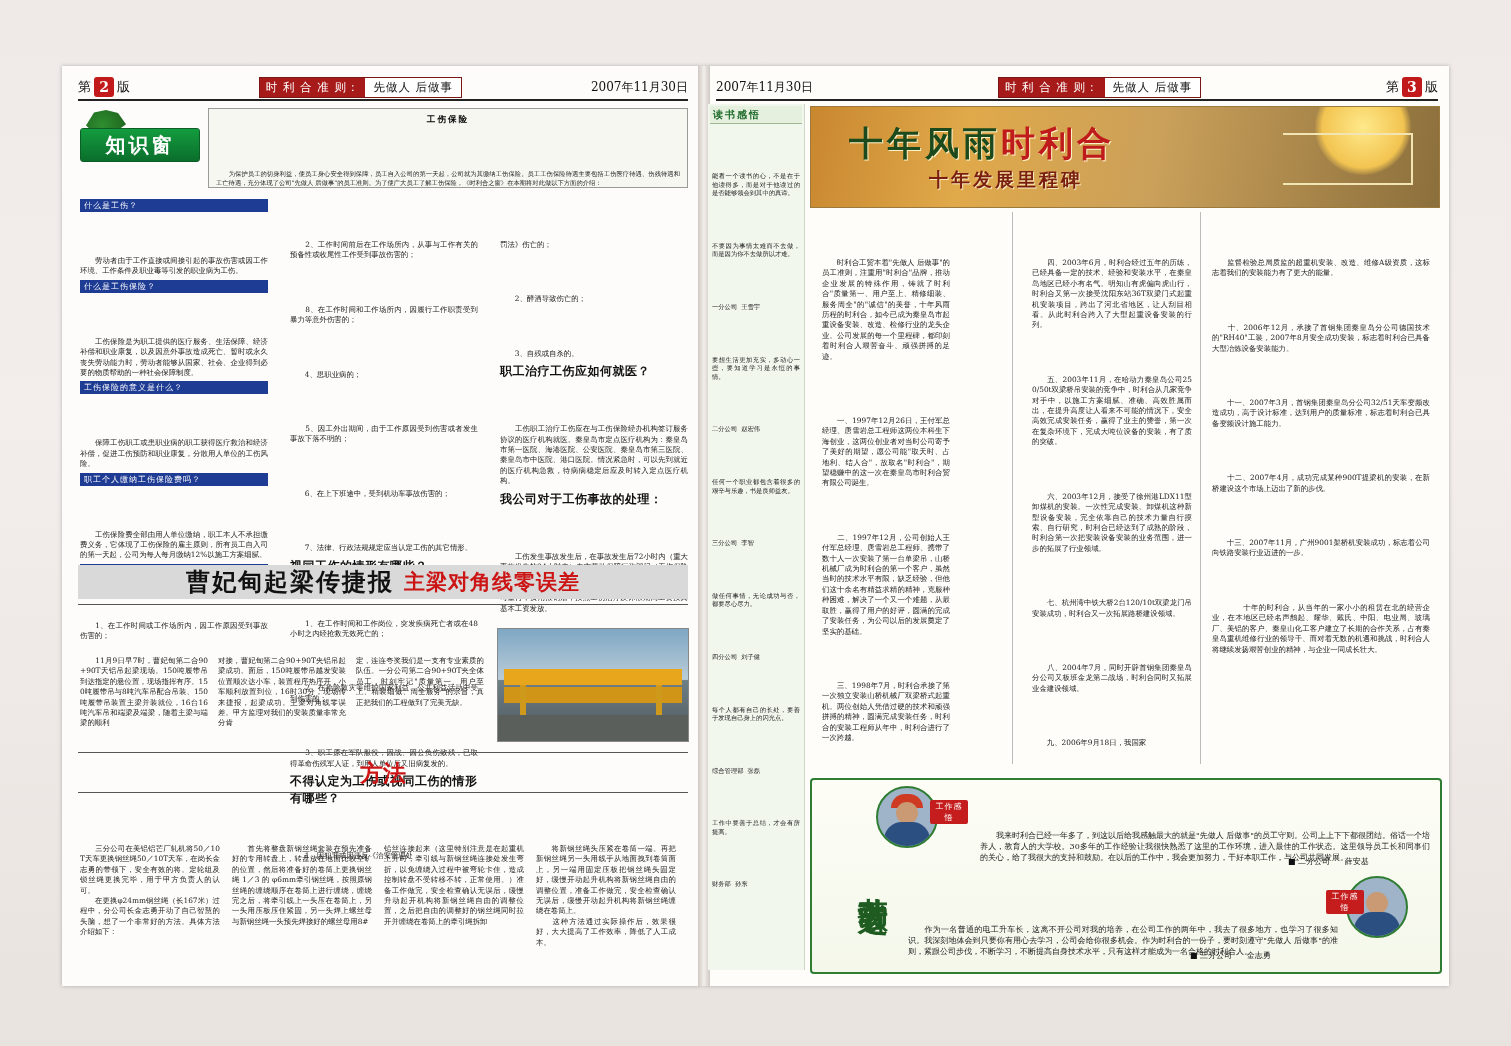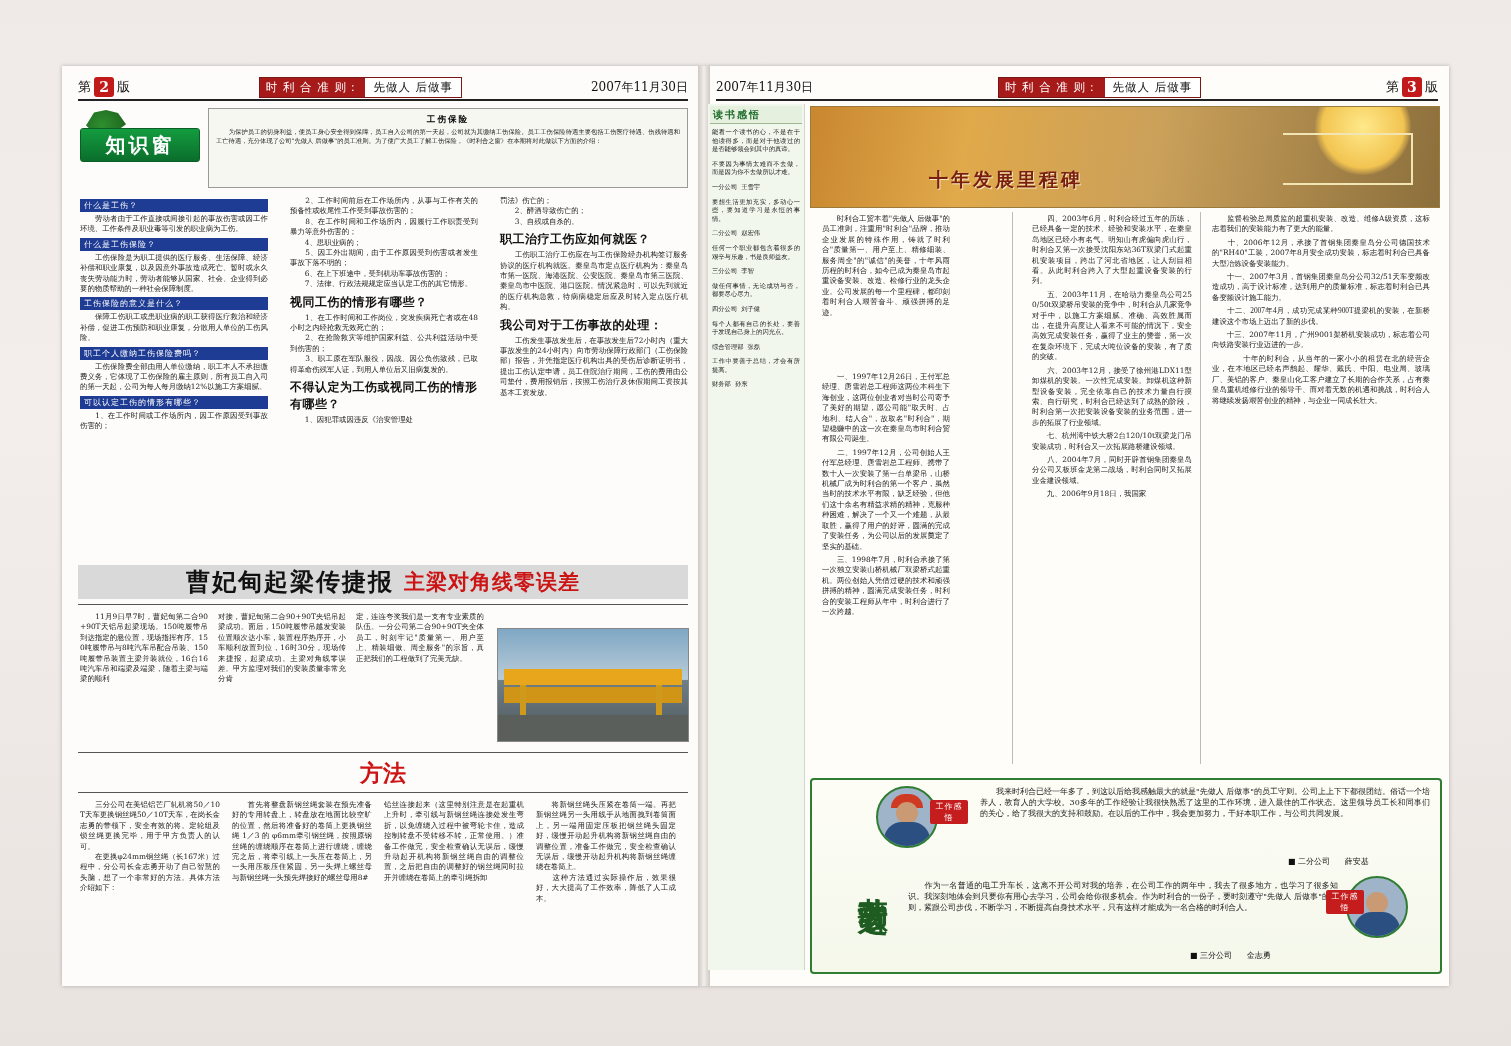--- a/index.html
+++ b/index.html
@@ -46,20 +46,21 @@
   #rule-left{left:78px;top:99px;width:610px;}
   #rule-right{left:716px;top:99px;width:722px;}
 
   
   .coltext{
     font-family:"DejaVu Serif",serif;
     font-size:7.4px;line-height:10.4px;color:#1a1a1a;
     text-align:justify;
     white-space:pre-wrap;
     word-break:break-all;
+    margin-top:44px;
   }
   .tiny{font-size:6.3px;line-height:8.6px;}
   
   #knowledge-logo{
     position:absolute;left:80px;top:110px;width:120px;height:52px;
   }
   #knowledge-logo .leaf{
     position:absolute;left:6px;top:0;width:40px;height:26px;
     background:radial-gradient(circle at 40% 60%,#2f8f2f,#1d5f1d);
     clip-path:polygon(0% 60%,20% 10%,50% 0%,80% 12%,100% 55%,60% 100%,25% 95%);
@@ -294,20 +295,23 @@
       <div class="coltext tiny" style="margin-bottom: 6px;">做任何事情，无论成功与否，都要尽心尽力。</div>
       <div class="coltext tiny" style="margin-bottom: 6px;">四分公司  刘子健</div>
       <div class="coltext tiny" style="margin-bottom: 6px;">每个人都有自己的长处，要善于发现自己身上的闪光点。</div>
       <div class="coltext tiny" style="margin-bottom: 6px;">综合管理部  张磊</div>
       <div class="coltext tiny" style="margin-bottom: 6px;">工作中要善于总结，才会有所提高。</div>
       <div class="coltext tiny" style="margin-bottom: 6px;">财务部  孙东</div>
     </div>
 
   <div id="banner">
     <div class="sun"></div>
+    <div class="title1">
+      <span>十年风雨</span><span class="red">时利合</span>
+    </div>
     <div class="title2">十年发展里程碑</div>
     <div class="bracket"></div>
   </div>
 
   <div class="colbox coltext" style="left:822px;top:214px;width:128px;height:150px;">　　时利合工贸本着"先做人 后做事"的员工准则，注重用"时利合"品牌，推动企业发展的特殊作用，铸就了时利合"质量第一、用户至上、精修细装、服务周全"的"诚信"的美誉，十年风雨历程的时利合，如今已成为秦皇岛市起重设备安装、改造、检修行业的龙头企业。公司发展的每一个里程碑，都印刻着时利合人艰苦奋斗、顽强拼搏的足迹。</div>
 
   <div class="colbox" id="ms-col-a" style="left:822px;top:372px;width:128px;height:390px;">
       <div class="coltext" style="margin-bottom: 3px;">　　一、1997年12月26日，王付军总经理、唐雪岩总工程师这两位本科生下海创业，这两位创业者对当时公司寄予了美好的期望，愿公司能"取天时、占地利、结人合"，故取名"时利合"，期望稳赚中的这一次在秦皇岛市时利合贸有限公司诞生。</div>
       <div class="coltext" style="margin-bottom: 3px;">　　二、1997年12月，公司创始人王付军总经理、唐雪岩总工程师、携带了数十人一次安装了第一台单梁吊，山桥机械厂成为时利合的第一个客户，虽然当时的技术水平有限，缺乏经验，但他们这十余名有精益求精的精神，克服种种困难，解决了一个又一个难题，从最取胜，赢得了用户的好评，圆满的完成了安装任务，为公司以后的发展奠定了坚实的基础。</div>
       <div class="coltext" style="margin-bottom: 3px;">　　三、1998年7月，时利合承接了第一次独立安装山桥机械厂双梁桥式起重机。两位创始人凭借过硬的技术和顽强拼搏的精神，圆满完成安装任务，时利合的安装工程师从年中，时利合进行了一次跨越。</div>
@@ -317,21 +321,21 @@
       <div class="coltext" style="margin-bottom: 3px;">　　五、2003年11月，在哈动力秦皇岛公司250/50t双梁桥吊安装的竞争中，时利合从几家竞争对手中，以施工方案细腻、准确、高效胜属而出，在提升高度让人看来不可能的情况下，安全高效完成安装任务，赢得了业主的赞誉，第一次在复杂环境下，完成大吨位设备的安装，有了质的突破。</div>
       <div class="coltext" style="margin-bottom: 3px;">　　六、2003年12月，接受了徐州港LDX11型卸煤机的安装。一次性完成安装。卸煤机这种新型设备安装，完全依靠自己的技术力量自行摸索、自行研究，时利合已经达到了成熟的阶段，时利合第一次把安装设备安装的业务范围，进一步的拓展了行业领域。</div>
       <div class="coltext" style="margin-bottom: 3px;">　　七、杭州湾中铁大桥2台120/10t双梁龙门吊安装成功，时利合又一次拓展路桥建设领域。</div>
       <div class="coltext" style="margin-bottom: 3px;">　　八、2004年7月，同时开辟首钢集团秦皇岛分公司又板班金龙第二战场，时利合同时又拓展业金建设领域。</div>
       <div class="coltext" style="margin-bottom: 3px;">　　九、2006年9月18日，我国家</div>
     </div>
   <div class="colbox" id="ms-col-c" style="left:1212px;top:214px;width:218px;height:548px;">
       <div class="coltext" style="margin-bottom: 3px;">　　监督检验总局质监的超重机安装、改造、维修A级资质，这标志着我们的安装能力有了更大的能量。</div>
       <div class="coltext" style="margin-bottom: 3px;">　　十、2006年12月，承接了首钢集团秦皇岛分公司德国技术的"RH40"工装，2007年8月安全成功安装，标志着时利合已具备大型冶炼设备安装能力。</div>
       <div class="coltext" style="margin-bottom: 3px;">　　十一、2007年3月，首钢集团秦皇岛分公司32/51天车变频改造成功，高于设计标准，达到用户的质量标准，标志着时利合已具备变频设计施工能力。</div>
-      <div class="coltext" style="margin-bottom: 3px; font-family: Liberation Serif, serif;">　　十二、2007年4月，成功完成某种900T提梁机的安装，在新桥建设这个市场上迈出了新的步伐。</div>
+      <div class="coltext" style="margin-bottom: 3px;">　　十二、2007年4月，成功完成某种900T提梁机的安装，在新桥建设这个市场上迈出了新的步伐。</div>
       <div class="coltext" style="margin-bottom: 3px;">　　十三、2007年11月，广州9001架桥机安装成功，标志着公司向铁路安装行业迈进的一步。</div>
       <div class="coltext" style="margin-bottom: 3px;">　　　　十年的时利合，从当年的一家小小的租赁在北的经营企业，在本地区已经名声鹊起、耀华、戴氏、中阳、电业局、玻璃厂、美铝的客户、秦皇山化工客户建立了长期的合作关系，占有秦皇岛重机维修行业的领导干、而对着无数的机遇和挑战，时利合人将继续发扬艰苦创业的精神，与企业一同成长壮大。</div>
     </div>
 
   <div class="vline" style="left:1012px;top:212px;height:552px;"></div>
   <div class="vline" style="left:1200px;top:212px;height:552px;"></div>
 
   <div id="worker-band"></div>
   <div id="worker-title">劳动者之歌</div>
 

